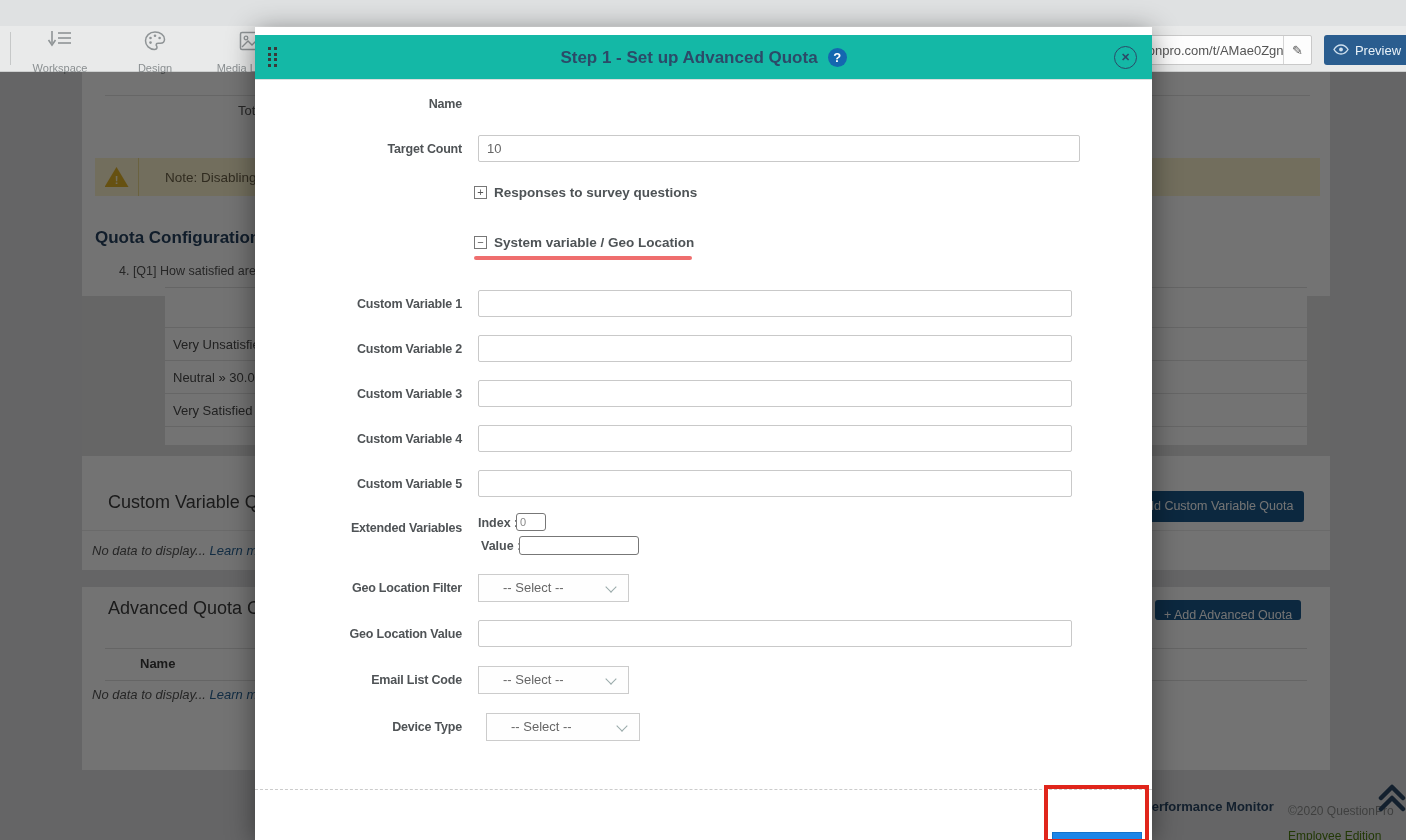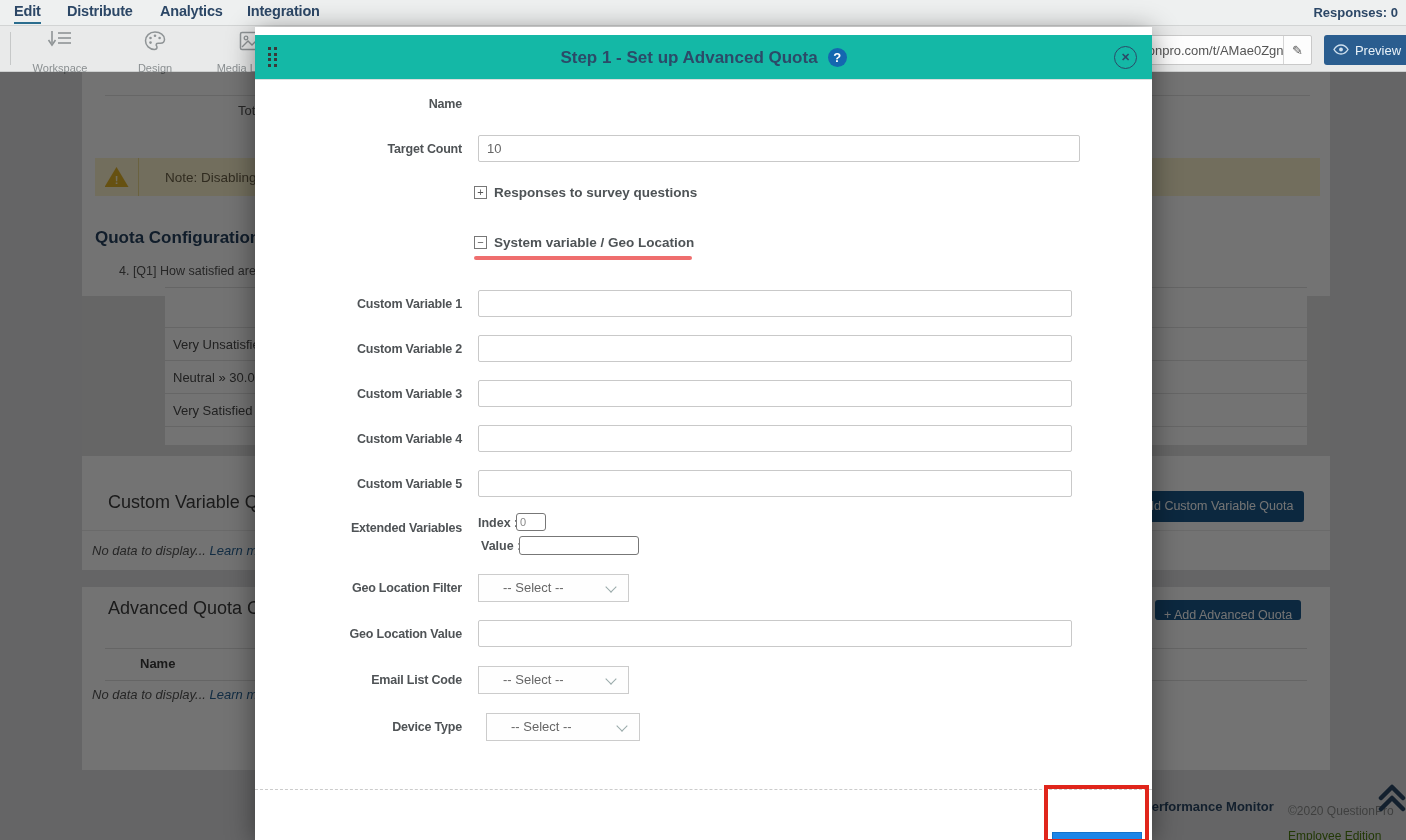--- a/index.html
+++ b/index.html
@@ -91,27 +91,20 @@
 
   .modal-divider { position:absolute; left:0; width:100%; top:762px; border-top:1px dashed #ccc; }
   .save-btn { position:absolute; left:797px; top:768px; width:90px; height:36px; background:#1d86e8; border:1px solid #1273cc; border-radius:0; color:#fff; font-family:inherit; font-weight:bold; font-size:13.5px; cursor:pointer;margin-top:37px; }
   .annotation { position:absolute; left:1044px; top:785px; width:105px; height:58px; border:4px solid #e0251b; z-index:20; }
 </style>
 </head>
 <body>
 
 <div class="stage">
 
-  <div class="navbar">
-    <div class="nav-item active" style="left:14px">Edit</div>
-    <div class="nav-item" style="left:67px">Distribute</div>
-    <div class="nav-item" style="left:160px">Analytics</div>
-    <div class="nav-item" style="left:247px">Integration</div>
-    <div class="nav-responses">Responses: 0</div>
-  </div>
 
   <div class="toolbar">
     <div class="tool-sep"></div>
     <div class="tool" style="left:15px">
       <div class="tool-icon">
         <svg width="28" height="20" viewBox="0 0 28 20">
             <g stroke="#8f9496" stroke-width="1.6" fill="none">
               <path d="M6 1 v12"></path>
               <path d="M2.5 10 L6 15 L9.5 10"></path>
               <path d="M12 3 h13"></path>

